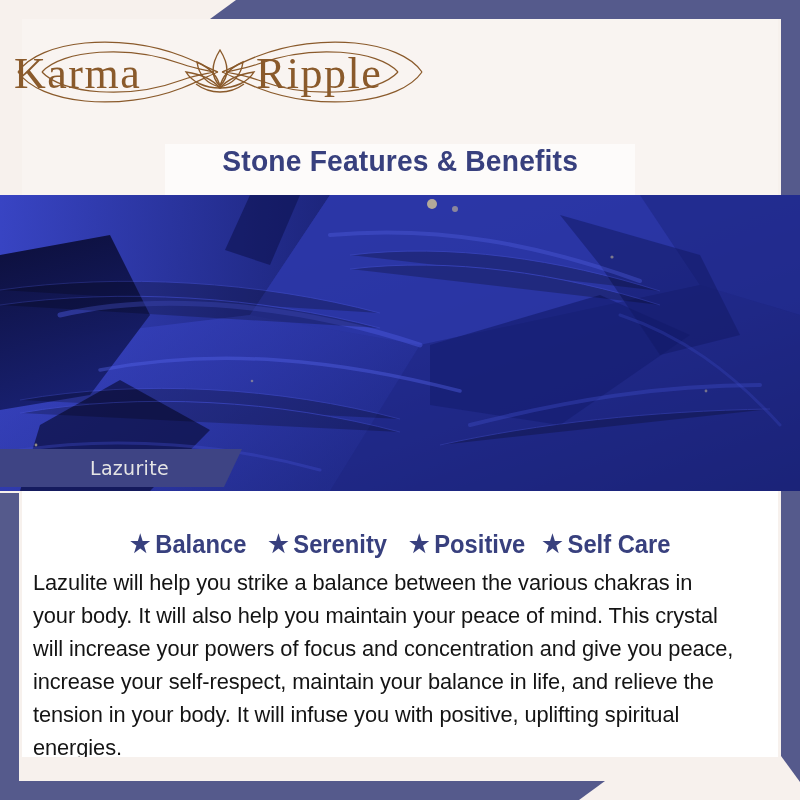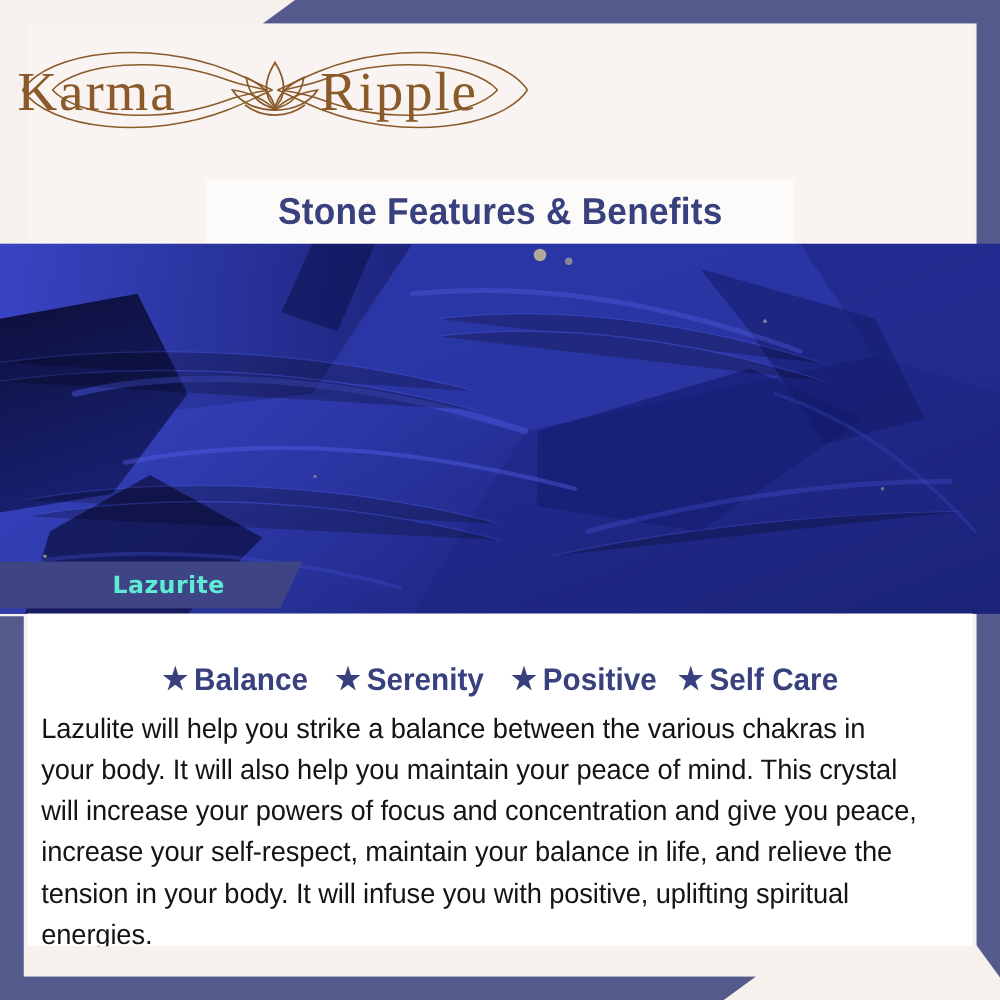--- a/index.html
+++ b/index.html
@@ -49,21 +49,21 @@
   .logo-wrap{
     position:absolute;left:0;top:24px;width:800px;height:96px;
     display:flex;align-items:center;justify-content:flex-start;
   }
   .logo-svg{display:block;}
 
   
   .title-plate{
     position:absolute;left:165px;top:144px;width:470px;height:52px;
     background:#fdfbfa;
-    display:flex;align-items:center;justify-content:center;
+    display:flex;align-items:flex-start;justify-content:center;
   }
   .title-text{
     font-family:"Liberation Sans Narrow","Liberation Sans",sans-serif;
     font-weight:bold;
     font-size:30px;
     letter-spacing:.2px;
     color:#38407e;
     transform:scaleX(.94);
     white-space:nowrap;
   }
@@ -77,23 +77,23 @@
   .photo svg{display:block;width:800px;height:296px;}
 
   
   .stone-banner{
     position:absolute;left:0;top:449px;width:242px;height:38px;
     background:#3e4484;
     clip-path:polygon(0 0, 100% 0, calc(100% - 18px) 100%, 0 100%);
     display:flex;align-items:center;
   }
   .stone-banner-label{
-    color:#5eead4;
+    color:#e5e5e5;
     font-family:"DejaVu Sans","Liberation Sans",sans-serif;
-    font-weight:bold;
+    font-weight:normal;
     font-size:19px;
     letter-spacing:.3px;
     margin-left:90px;
   }
 
   
   .card{
     position:absolute;left:22px;top:491px;width:756px;height:266px;
     background:#ffffff;
   }

